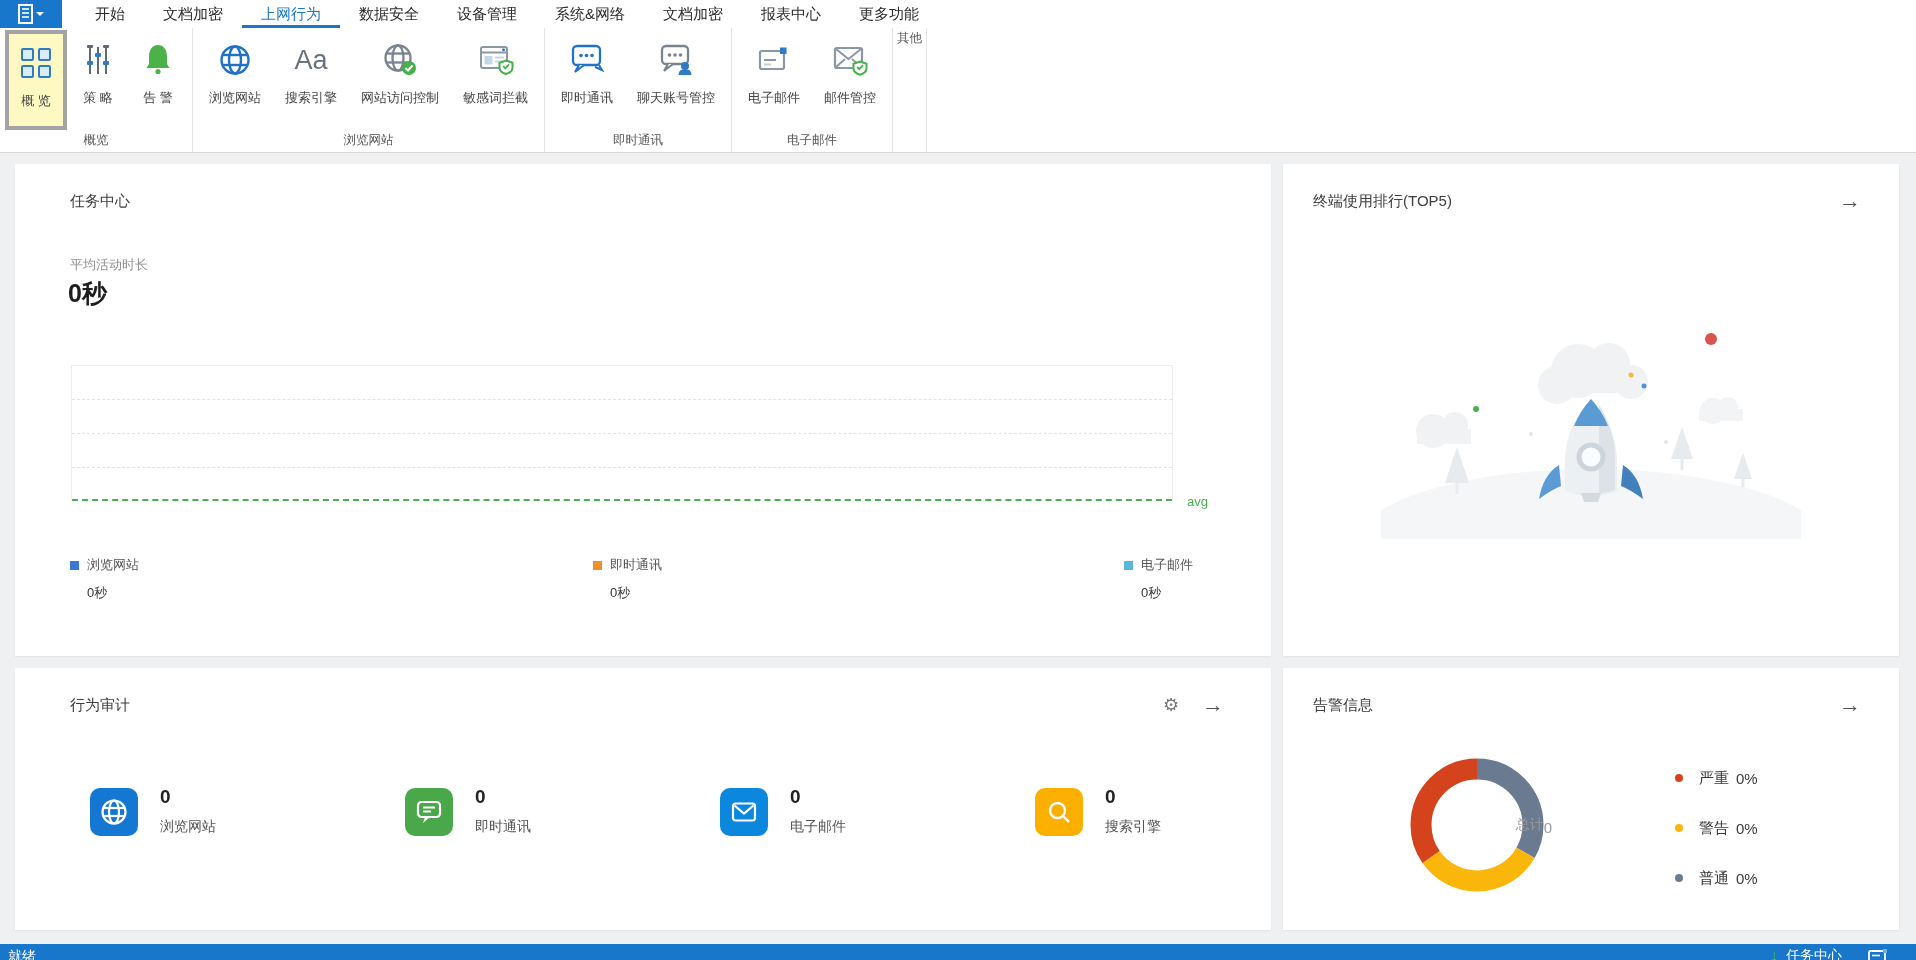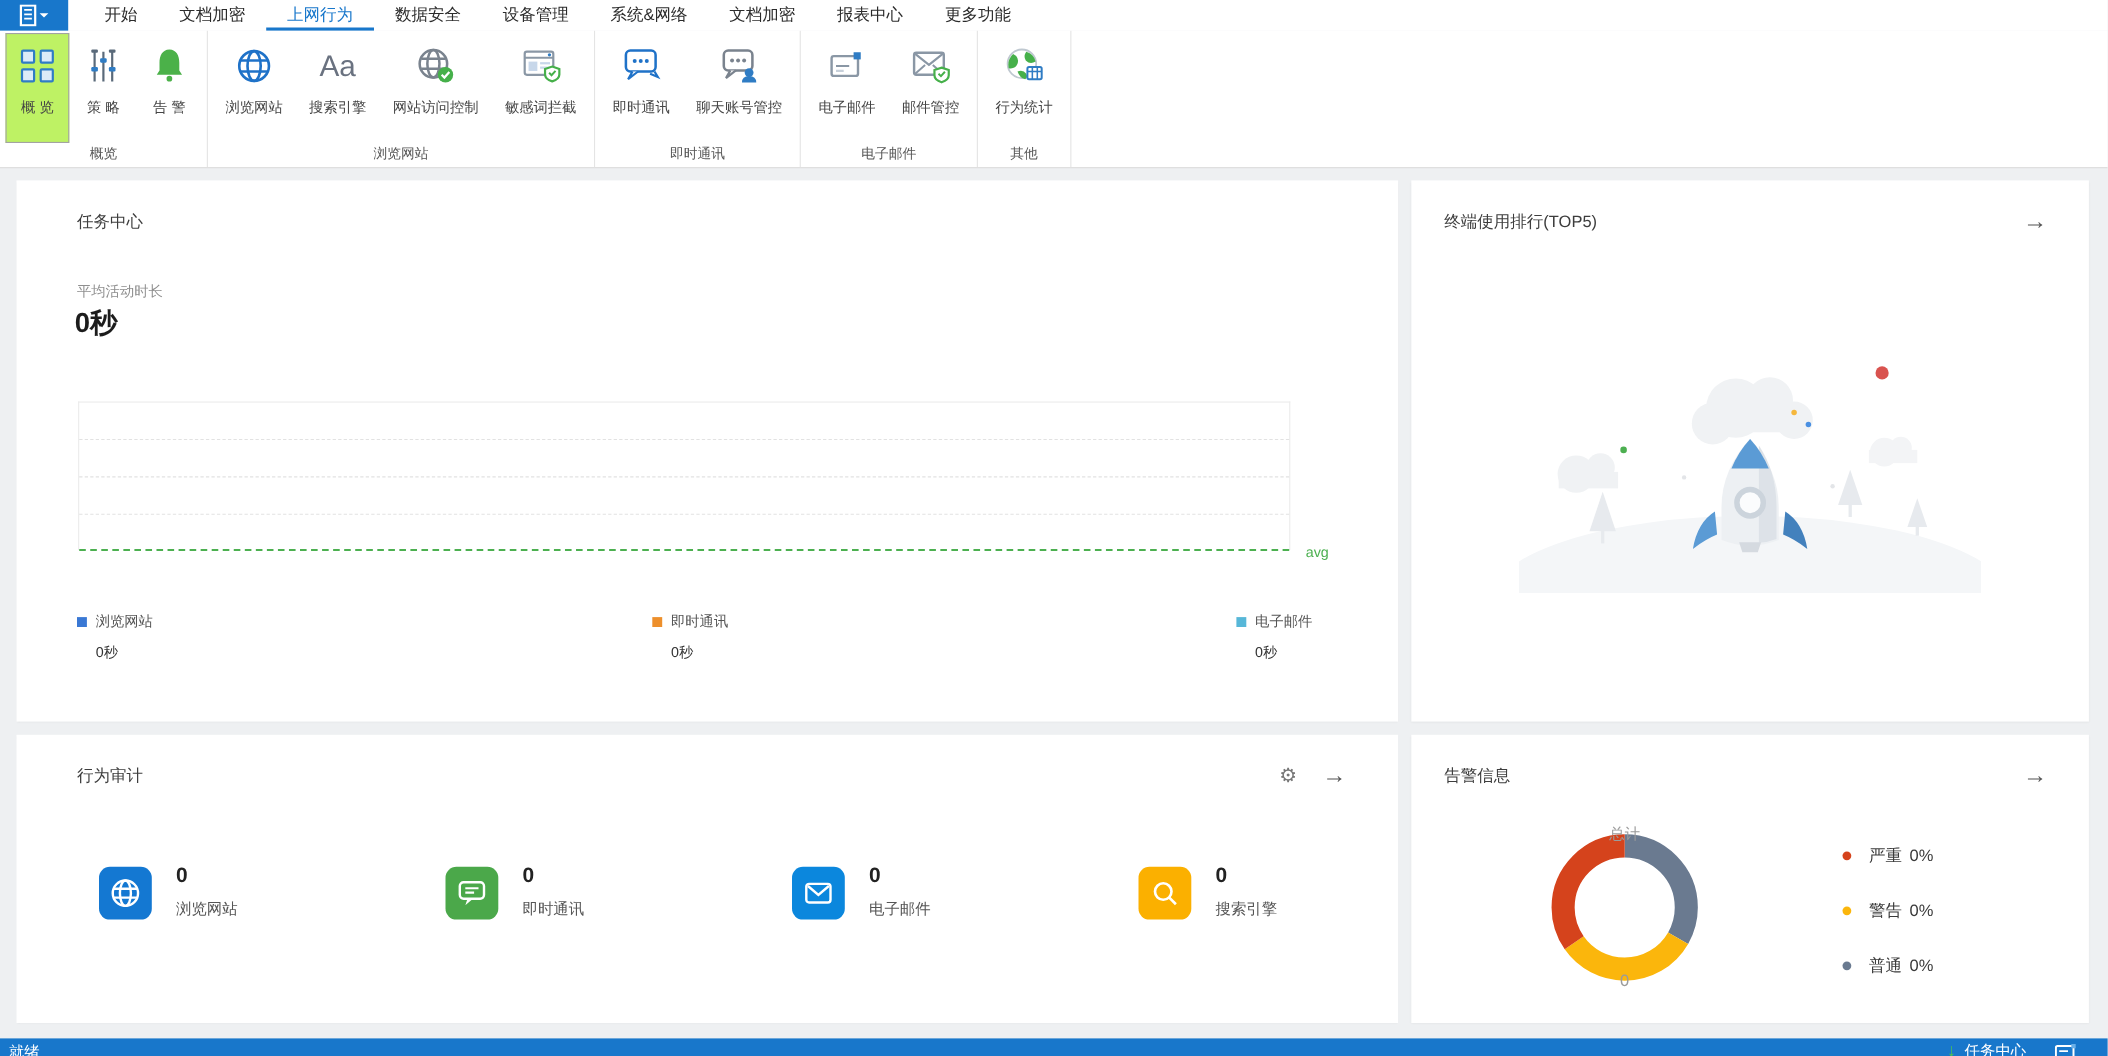--- a/index.html
+++ b/index.html
@@ -13,21 +13,21 @@
   .tab { padding:0 19px; line-height:27px; font-size:15px; color:#2b2b2b; cursor:pointer; }
   .tab.active { color:#1877cb; box-shadow:inset 0 -3px 0 #1877cb; }
 
   
   .ribbon { position:absolute; top:28px; left:0; width:1916px; height:125px; background:#fff; border-bottom:1px solid #d7d7d7; display:flex; }
   .rgroup { display:flex; flex-direction:column; border-right:1px solid #e4e4e4; padding:0 4px; }
   .rbuttons { display:flex; flex:1; align-items:stretch; padding-top:2px; }
   .rbtn { min-width:58px; padding:6px 10px 4px; margin:0 1px; display:flex; flex-direction:column; align-items:center; justify-content:flex-start; border:1px solid transparent; cursor:pointer; }
   .rbtn .ricon { height:46px; display:flex; align-items:center; justify-content:center; }
   .rbtn .rlabel { font-size:13px; color:#454545; margin-top:6px; white-space:nowrap; }
-  .rbtn.active { background:#bef264; border:1px solid #a3a3a3; }
+  .rbtn.active { background:#fef9c3; border:4px solid #a3a3a3; }
   .glabel { height:22px; text-align:center; font-size:12.5px; color:#555; line-height:20px; }
 
   
   .card { position:absolute; background:#fff; box-shadow:0 1px 2px rgba(0,0,0,.06); }
   .card-title { position:absolute; font-size:15px; color:#3d3d3d; }
   .card-arrow { position:absolute; font-size:22px; color:#555; cursor:pointer; line-height:1; }
   .gear { position:absolute; font-size:18px; color:#777; cursor:pointer; line-height:1; }
 
   #card-summary { left:15px; top:164px; width:1256px; height:492px; }
   #card-top5    { left:1283px; top:164px; width:616px; height:492px; }
@@ -52,21 +52,21 @@
   
   .stat { position:absolute; top:120px; display:flex; }
   .stat-ic { width:48px; height:48px; border-radius:10px; display:flex; align-items:center; justify-content:center; }
   .ic-blue1{background:#1478d2} .ic-green{background:#4ba84a} .ic-blue2{background:#0b87dd} .ic-amber{background:#fbb000}
   .stat-tx { margin-left:22px; }
   .stat-num { font-size:19px; font-weight:bold; color:#222; margin-top:-2px; }
   .stat-lab { font-size:14px; color:#555; margin-top:10px; }
 
   
   .donut-wrap { position:absolute; left:119px; top:82px; width:150px; height:150px; }
-  .donut-center { position:absolute; left:0; top:0; width:150px; height:150px; display:flex; flex-direction:column; align-items:center; justify-content:space-between; }
+  .donut-center { position:absolute; left:0; top:0; width:150px; height:150px; display:flex; flex-direction:row; align-items:center; justify-content:flex-end; }
   .donut-center .c1 { font-size:14px; color:#9b9b9b; }
   .donut-center .c2 { font-size:15px; color:#9b9b9b; margin-top:4px; }
   .al-item { position:absolute; left:392px; height:20px; display:flex; align-items:center; }
   .al-dot { width:8px; height:8px; border-radius:50%; margin-right:16px; }
   .d-red{background:#d5431c} .d-amber{background:#fbb60c} .d-slate{background:#6a7a90}
   .al-lab { font-size:15px; color:#3a3a3a; }
   .al-val { font-size:15px; color:#3a3a3a; margin-left:7px; }
 
   
   .statusbar { position:absolute; left:0; top:944px; width:1916px; height:42px; background:#1877cb; color:#fff; }
@@ -263,37 +263,20 @@
             <path d="M25.2 24 l2.2 2.2 l3.6 -4" fill="none" stroke="#46b04a" stroke-width="1.8"></path>
           </svg>
         </span>
         <span class="rlabel">邮件管控</span>
       </div>
     </div>
     <div class="glabel">电子邮件</div>
   </div>
 
   <div class="rgroup">
-    <div class="rbuttons">
-      <div class="rbtn">
-        <span class="ricon">
-          <svg width="36" height="34" viewBox="0 0 36 34">
-            <circle cx="16" cy="15" r="13" fill="#fff" stroke="#bfc8d0" stroke-width="1.6"></circle>
-            <path d="M8 6 q6 3 4 9 q-2 5 -8 4 q-1.5 -8 4 -13z" fill="#46b04a"></path>
-            <path d="M20 4 q7 2 8.5 9 q-5 3 -9 -1 q-2.5 -4 .5 -8z" fill="#46b04a"></path>
-            <path d="M12 22 q5 -2 8 2 q1.5 3 -1 5 q-5 -1 -7 -7z" fill="#46b04a"></path>
-            <rect x="21" y="18" width="13" height="11" rx="1.5" fill="#fff" stroke="#2f7cc4" stroke-width="1.8"></rect>
-            <line x1="21" y1="22" x2="34" y2="22" stroke="#2f7cc4" stroke-width="1.4"></line>
-            <line x1="25.5" y1="18" x2="25.5" y2="29" stroke="#2f7cc4" stroke-width="1.4"></line>
-            <line x1="30" y1="18" x2="30" y2="29" stroke="#2f7cc4" stroke-width="1.4"></line>
-          </svg>
-        </span>
-        <span class="rlabel">行为统计</span>
-      </div>
-    </div>
     <div class="glabel">其他</div>
   </div>
 </div>
 
 <section class="card" id="card-summary">
   <div class="card-title" style="left:55px; top:28px;">任务中心</div>
   <div class="metric-label">平均活动时长</div>
   <div class="metric-value">0秒</div>
 
   <div class="chart-box">

